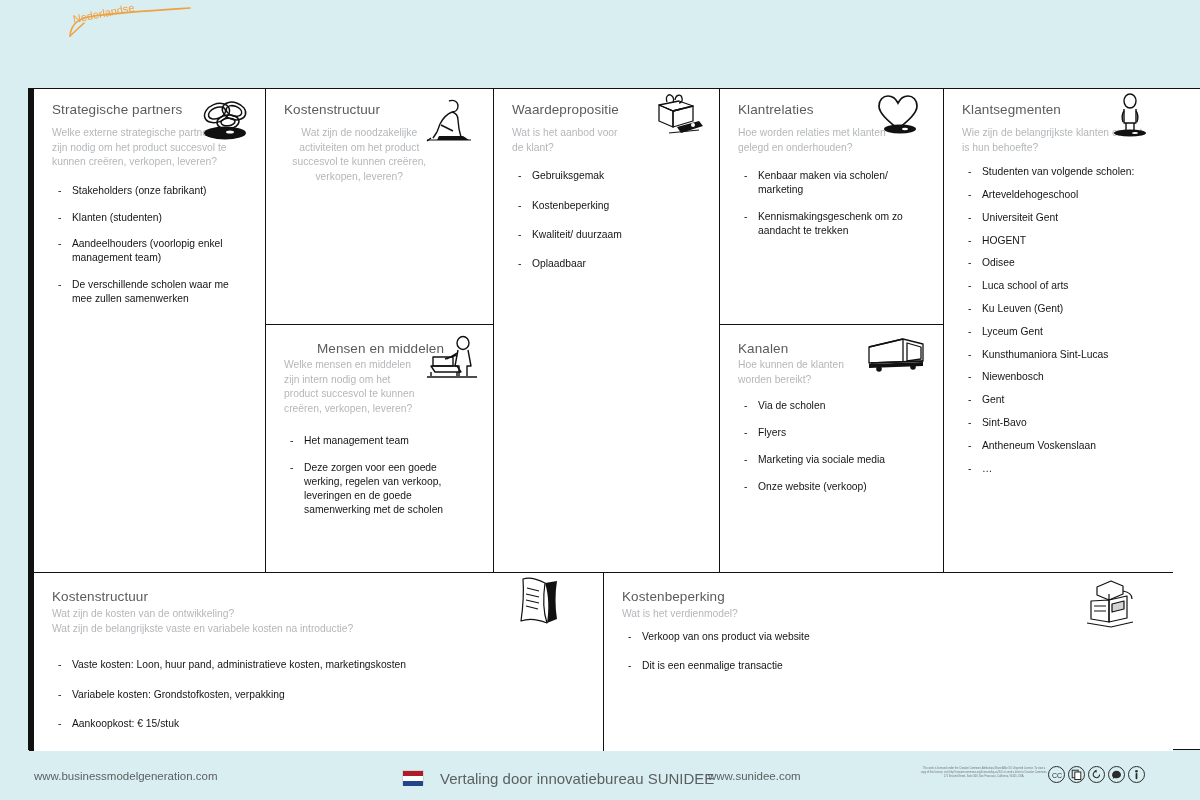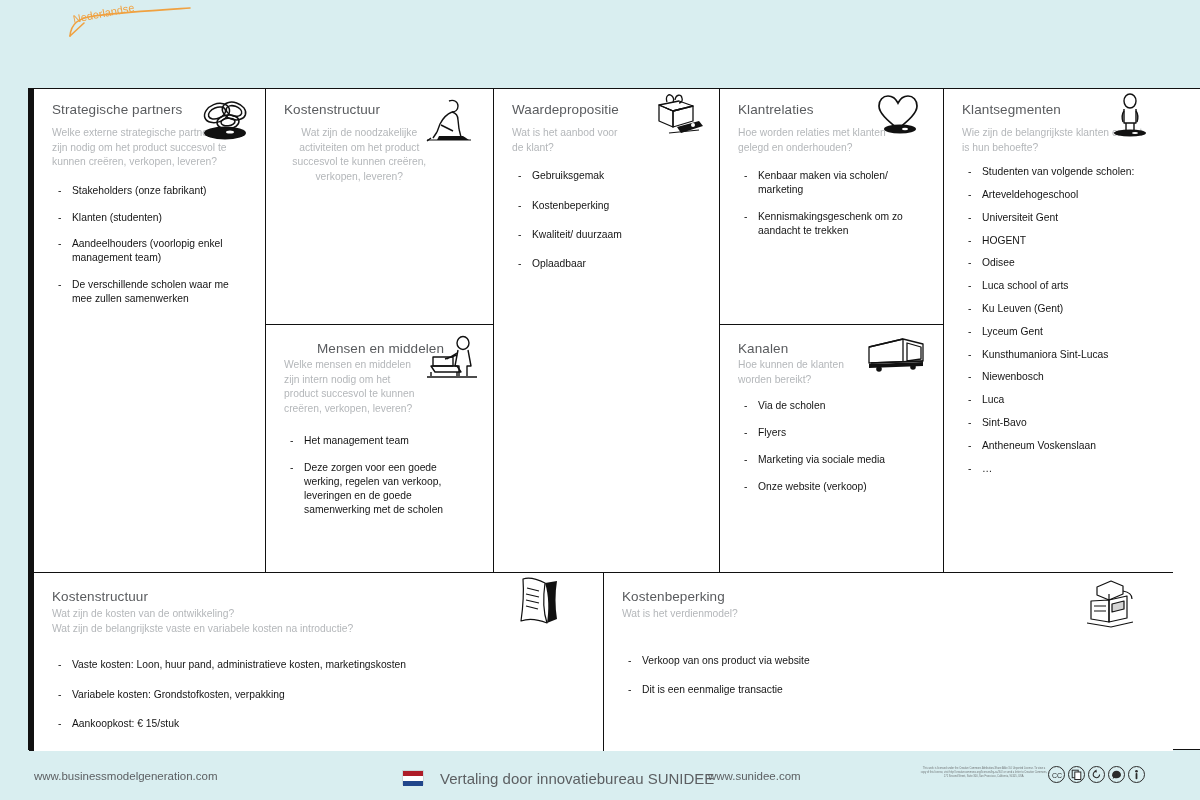--- a/index.html
+++ b/index.html
@@ -300,21 +300,21 @@
           <li>Studenten van volgende scholen:</li>
           <li>Arteveldehogeschool</li>
           <li>Universiteit Gent</li>
           <li>HOGENT</li>
           <li>Odisee</li>
           <li>Luca school of arts</li>
           <li>Ku Leuven (Gent)</li>
           <li>Lyceum Gent</li>
           <li>Kunsthumaniora Sint-Lucas</li>
           <li>Niewenbosch</li>
-          <li>Luca</li>
+          <li>Gent</li>
           <li>Sint-Bavo</li>
           <li>Antheneum Voskenslaan</li>
           <li>…</li>
         </ul>
       </div>
     </div>
 
     <div class="cell bt left-accent" style="left:0; top:483px; width:574px; height:179px;">
       <div class="pad" style="padding-top:16px;">
         <div class="blk-icon" style="right:40px; top:2px; width:54px; height:56px;">
@@ -350,21 +350,21 @@
               <path d="M28 23 l18 -4 l0 22 l-18 4 z"></path>
               <path d="M31 27 l12 -3 l0 8 l-12 3 z"></path>
               <path d="M13 29 l12 0 M13 34 l12 0"></path>
               <path d="M42 14 c6 1 9 4 9 8"></path>
               <path d="M6 46 l24 4 l22 -5"></path>
             </g>
             <path d="M31 27 l12 -3 l0 8 l-12 3 z" fill="#111" opacity=".18"></path>
           </svg>
         </div>
         <div class="blk-title" style="margin-bottom:3px;">Kostenbeperking</div>
-        <div class="blk-sub" style="max-width:70%; margin-bottom:32px;">Wat is het verdienmodel?</div>
+        <div class="blk-sub" style="max-width:70%; margin-bottom:8px;">Wat is het verdienmodel?</div>
         <ul class="blk-list airyer">
           <li>Verkoop van ons product via website</li>
           <li>Dit is een eenmalige transactie</li>
         </ul>
       </div>
     </div>
 
   </div>
 
   <div id="footer">

